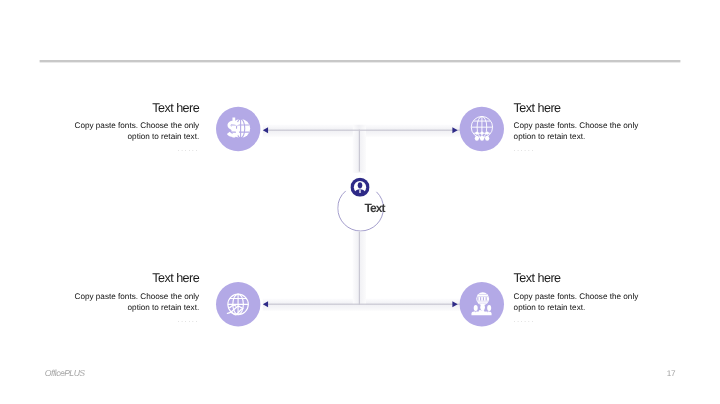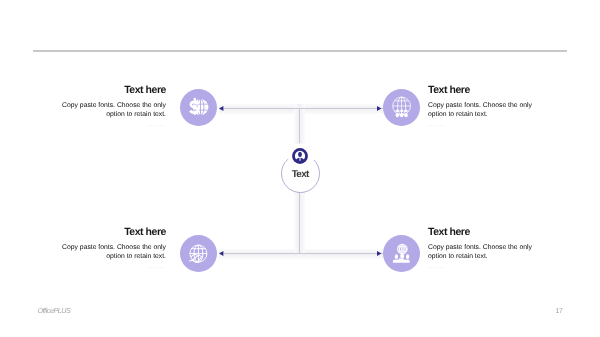--- a/index.html
+++ b/index.html
@@ -17,26 +17,26 @@
   .n3{left:180px;top:235px;}
   .n4{left:383px;top:235px;}
 
   .hline{position:absolute;height:10px;background:linear-gradient(to bottom,#fcfcfd 0%,#f0f0f4 45%,#f3f3f6 62%,#fbfbfc 100%);}
   .vband{position:absolute;left:293.5px;width:11px;background:linear-gradient(to right,#fcfcfd 0%,#f0f0f4 45%,#f3f3f6 62%,#fbfbfc 100%);}
   .hlinestroke{position:absolute;height:0.85px;background:#c9c8d3;}
   .vline{position:absolute;width:0.85px;background:#c9c8d3;}
   .arrow{position:absolute;display:block;overflow:visible;}
 
   .center-circle{position:absolute;left:281px;top:154px;width:39px;height:39px;}
-  .center-text{position:absolute;left:281px;top:168.7px;width:39px;text-align:center;font-size:10px;font-weight:700;letter-spacing:-0.75px;color:#3a3a3a;line-height:11px;text-indent:-0.75px;}
+  .center-text{position:absolute;left:281px;top:168.7px;width:39px;text-align:center;font-size:10px;font-weight:700;letter-spacing:-0.75px;color:#3a3a3a;line-height:11px;text-indent:-0.75px;padding-left:12px;}
   .center-icon{position:absolute;left:292px;top:147.8px;width:16px;height:16px;}
   .center-icon svg{display:block;}
 
   .tblock{position:absolute;width:106px;}
-  .tb-title{font-size:10.5px;font-weight:700;letter-spacing:-0.45px;color:#1a1a1a;margin:0;line-height:12px;}
+  .tb-title{font-size:10.5px;font-weight:400;letter-spacing:-0.45px;color:#1a1a1a;margin:0;line-height:12px;}
   .tb-body{font-size:6.8px;color:#0d0d0d;line-height:9.2px;margin-top:5px;}
   .tb-dots{font-size:5px;color:#c4c4c4;letter-spacing:1.6px;margin-top:3px;}
   .left-al{text-align:right;}
   .right-al{text-align:left;}
 </style>
 </head>
 <body>
 
 <div class="slide">
   <div class="rule"></div>

